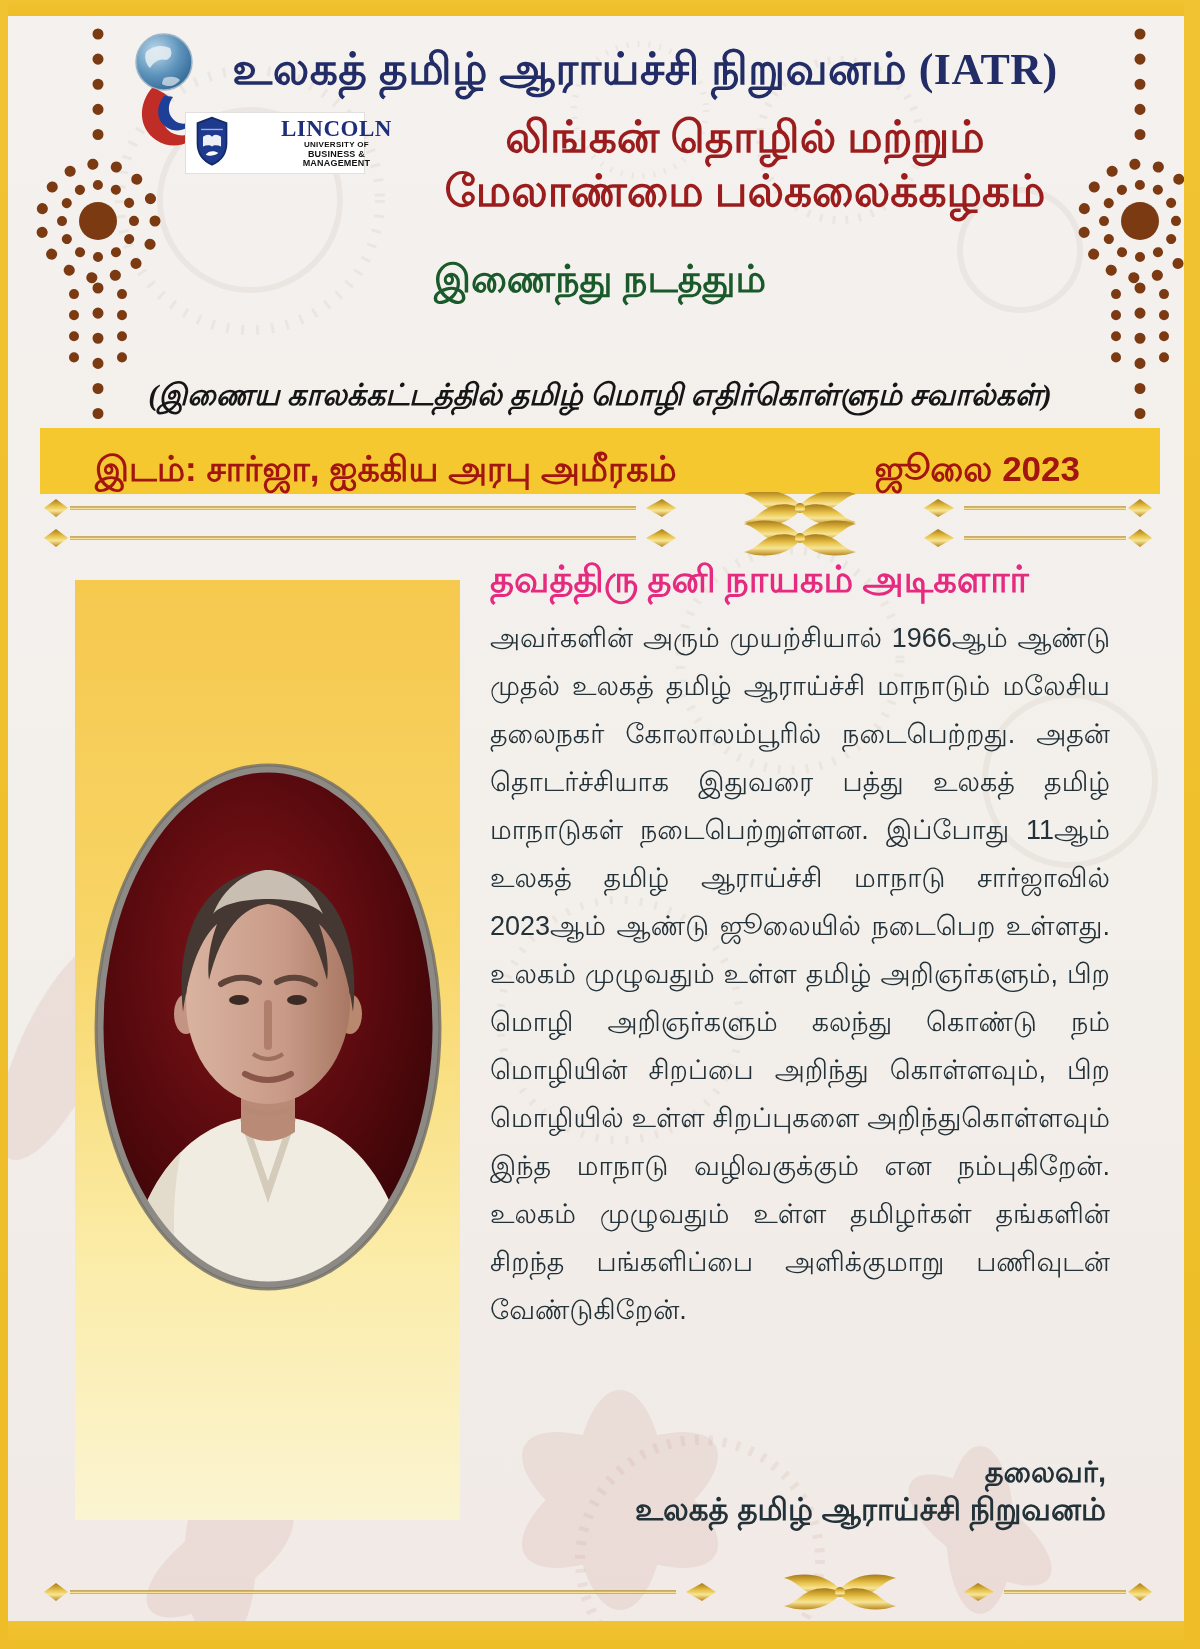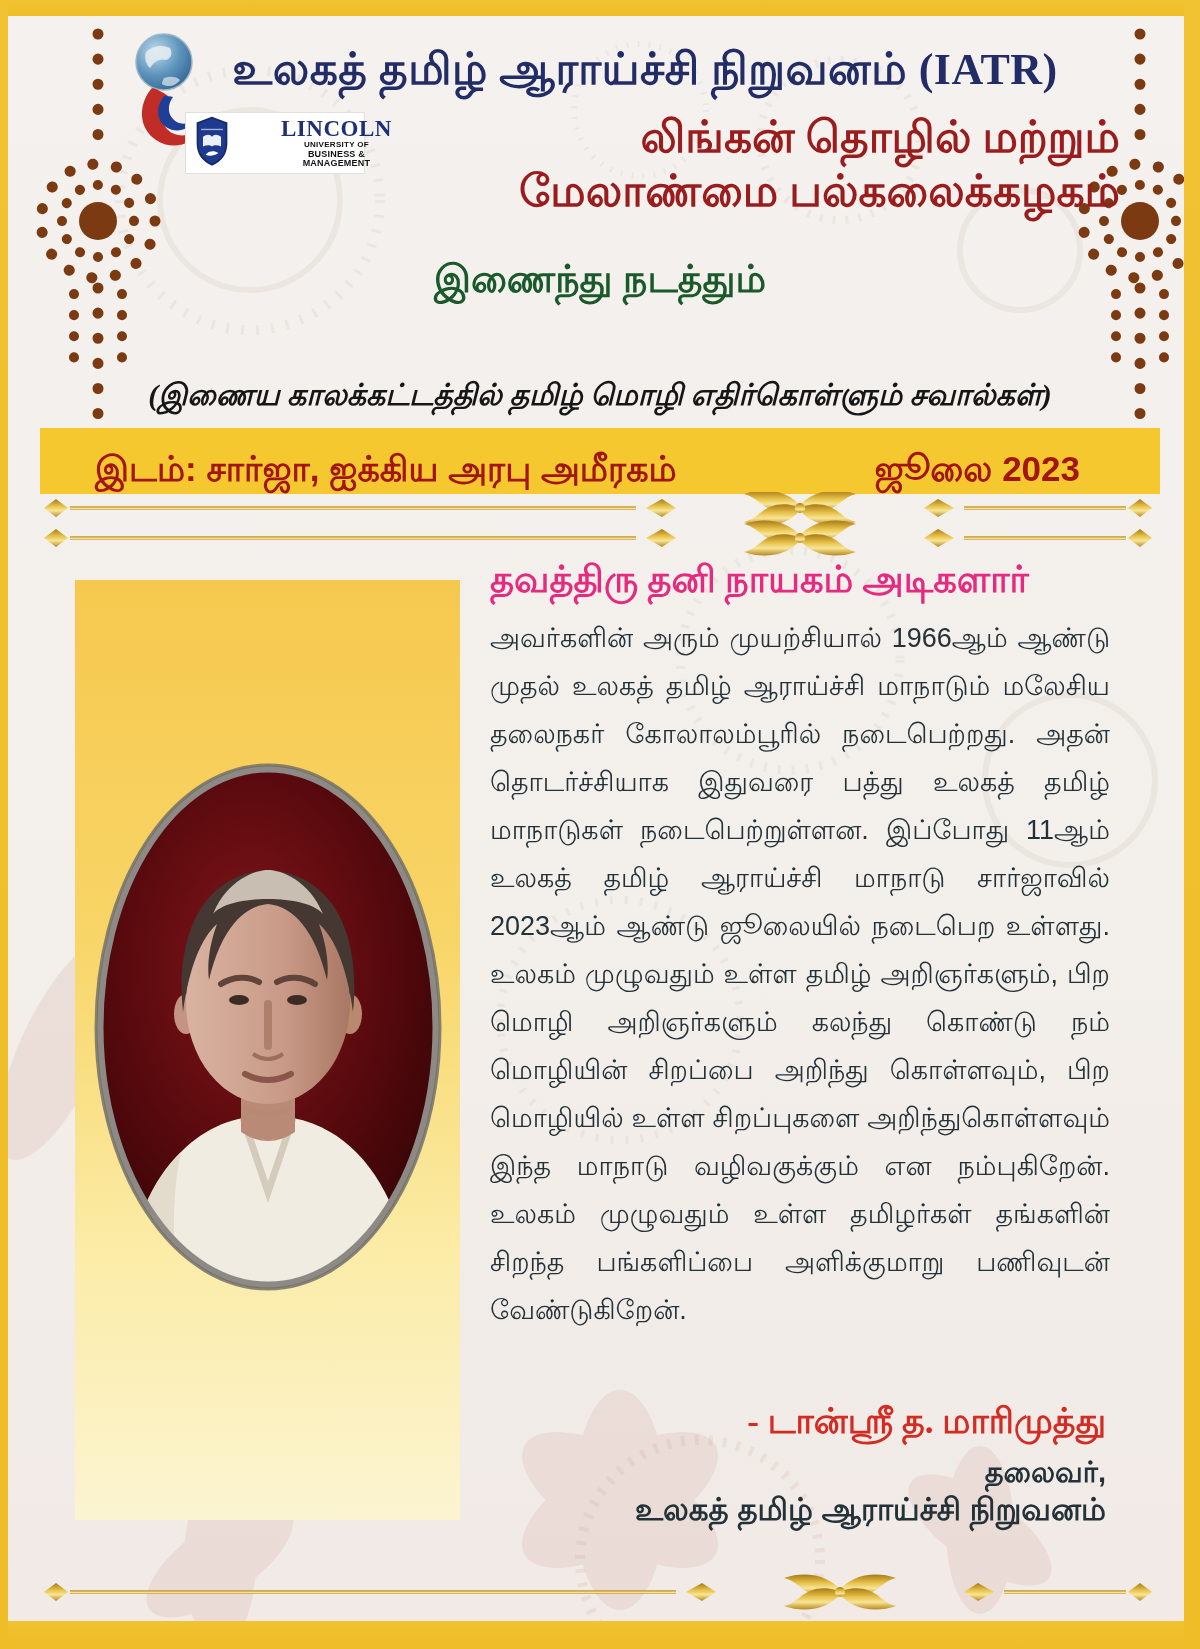--- a/index.html
+++ b/index.html
@@ -14,21 +14,21 @@
   .band.top{left:0;right:0;top:0;height:16px;}
   .band.bottom{left:0;right:0;bottom:0;height:28px;}
   .band.left{left:0;top:0;bottom:0;width:8px;}
   .band.right{right:0;top:0;bottom:0;width:16px;}
   .wm{position:absolute;inset:0;z-index:1;pointer-events:none;}
   .abs{position:absolute;z-index:2;}
   .ctr{text-align:center;}
   .hdr-title{left:150px;width:990px;top:44px;font-size:44px;font-weight:bold;
     color:var(--title-navy,#222c66);font-family:"Liberation Serif","DejaVu Serif",serif;letter-spacing:.5px;}
   .uni-red{left:370px;width:750px;font-size:44px;font-weight:bold;color:var(--uni-red,#9b1c1c);
-    font-family:"Liberation Serif","DejaVu Serif",serif;text-align:right;}
+    font-family:"Liberation Serif","DejaVu Serif",serif;}
   .uni-line1{top:112px;}
   .uni-line2{top:166px;}
   .loc-line{left:150px;width:940px;top:214px;font-size:35px;font-weight:bold;color:var(--location-maroon,#8f1a1a);}
   .jointly{left:100px;width:1000px;top:258px;font-size:38px;font-weight:bold;color:var(--green-dark,#1a5a2a);}
   .conf-title{left:60px;width:1080px;top:308px;font-size:54px;font-weight:bold;color:var(--conf-pink,#ee3c78);
     font-family:"Liberation Serif","DejaVu Serif",serif;}
   .conf-sub{left:80px;width:1040px;top:378px;font-size:30px;font-weight:bold;font-style:italic;
     color:var(--subtitle-black,#161616);font-family:"Liberation Serif","DejaVu Serif",serif;}
   .banner{left:40px;top:428px;width:1120px;height:66px;background:var(--banner-gold,#f5c82f);
     display:flex;align-items:flex-end;justify-content:space-between;box-sizing:border-box;
@@ -246,21 +246,20 @@
         <path d="M152 312q23 12 46 0" stroke="#8a564a" stroke-width="6" fill="none" stroke-linecap="round"></path>
         <path d="M150 345q25 14 50 0" stroke="#b58871" stroke-width="4" fill="none" opacity="0.6"></path>
       </g>
       <ellipse cx="175" cy="265" rx="168" ry="258" fill="none" stroke="#8d8a85" stroke-width="7"></ellipse>
       <ellipse cx="175" cy="265" rx="172" ry="262" fill="none" stroke="#6d6a66" stroke-width="3" opacity="0.8"></ellipse>
     </svg>
   </div>
 
   <div class="abs msg-head">தவத்திரு தனி நாயகம் அடிகளார்</div>
   <div class="abs msg-body">அவர்களின் அரும் முயற்சியால் 1966ஆம் ஆண்டு முதல் உலகத் தமிழ் ஆராய்ச்சி மாநாடும் மலேசிய தலைநகர் கோலாலம்பூரில் நடைபெற்றது. அதன் தொடர்ச்சியாக இதுவரை பத்து உலகத் தமிழ் மாநாடுகள் நடைபெற்றுள்ளன. இப்போது 11ஆம் உலகத் தமிழ் ஆராய்ச்சி மாநாடு சார்ஜாவில் 2023ஆம் ஆண்டு ஜூலையில் நடைபெற உள்ளது. உலகம் முழுவதும் உள்ள தமிழ் அறிஞர்களும், பிற மொழி அறிஞர்களும் கலந்து கொண்டு நம் மொழியின் சிறப்பை அறிந்து கொள்ளவும், பிற மொழியில் உள்ள சிறப்புகளை அறிந்துகொள்ளவும் இந்த மாநாடு வழிவகுக்கும் என நம்புகிறேன். உலகம் முழுவதும் உள்ள தமிழர்கள் தங்களின் சிறந்த பங்களிப்பை அளிக்குமாறு பணிவுடன் வேண்டுகிறேன்.</div>
-  <div class="abs sig">-  டான்ஸ்ரீ த. மாரிமுத்து</div>
   <div class="abs sig-title">தலைவர்,</div>
   <div class="abs sig-org">உலகத் தமிழ் ஆராய்ச்சி நிறுவனம்</div>
 
   <svg class="abs divider bottom" viewBox="0 0 1120 40">
     <g fill="url(#goldGrad)" transform="translate(0,20)">
       <path d="M4 0l12-9 12 9-12 9z"></path>
       <rect x="30" y="-1.6" width="606" height="3.2"></rect>
       <path d="M646 0l16-9 14 9-14 9z"></path>
       <path d="M954 0l-16-9-14 9 14 9z"></path>
       <rect x="964" y="-1.6" width="122" height="3.2"></rect>

